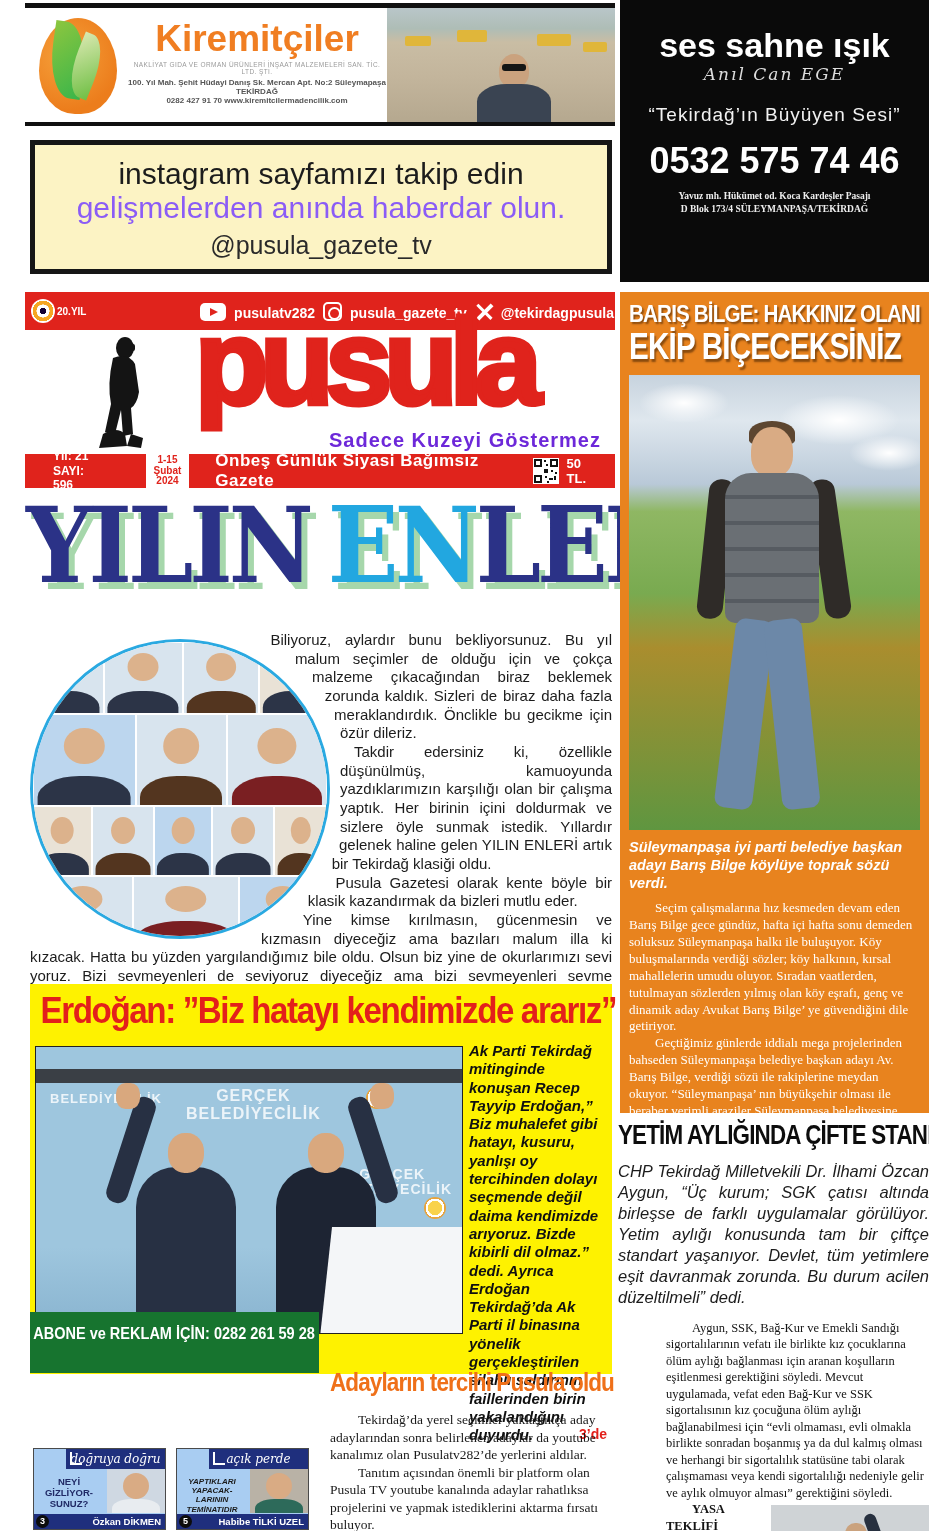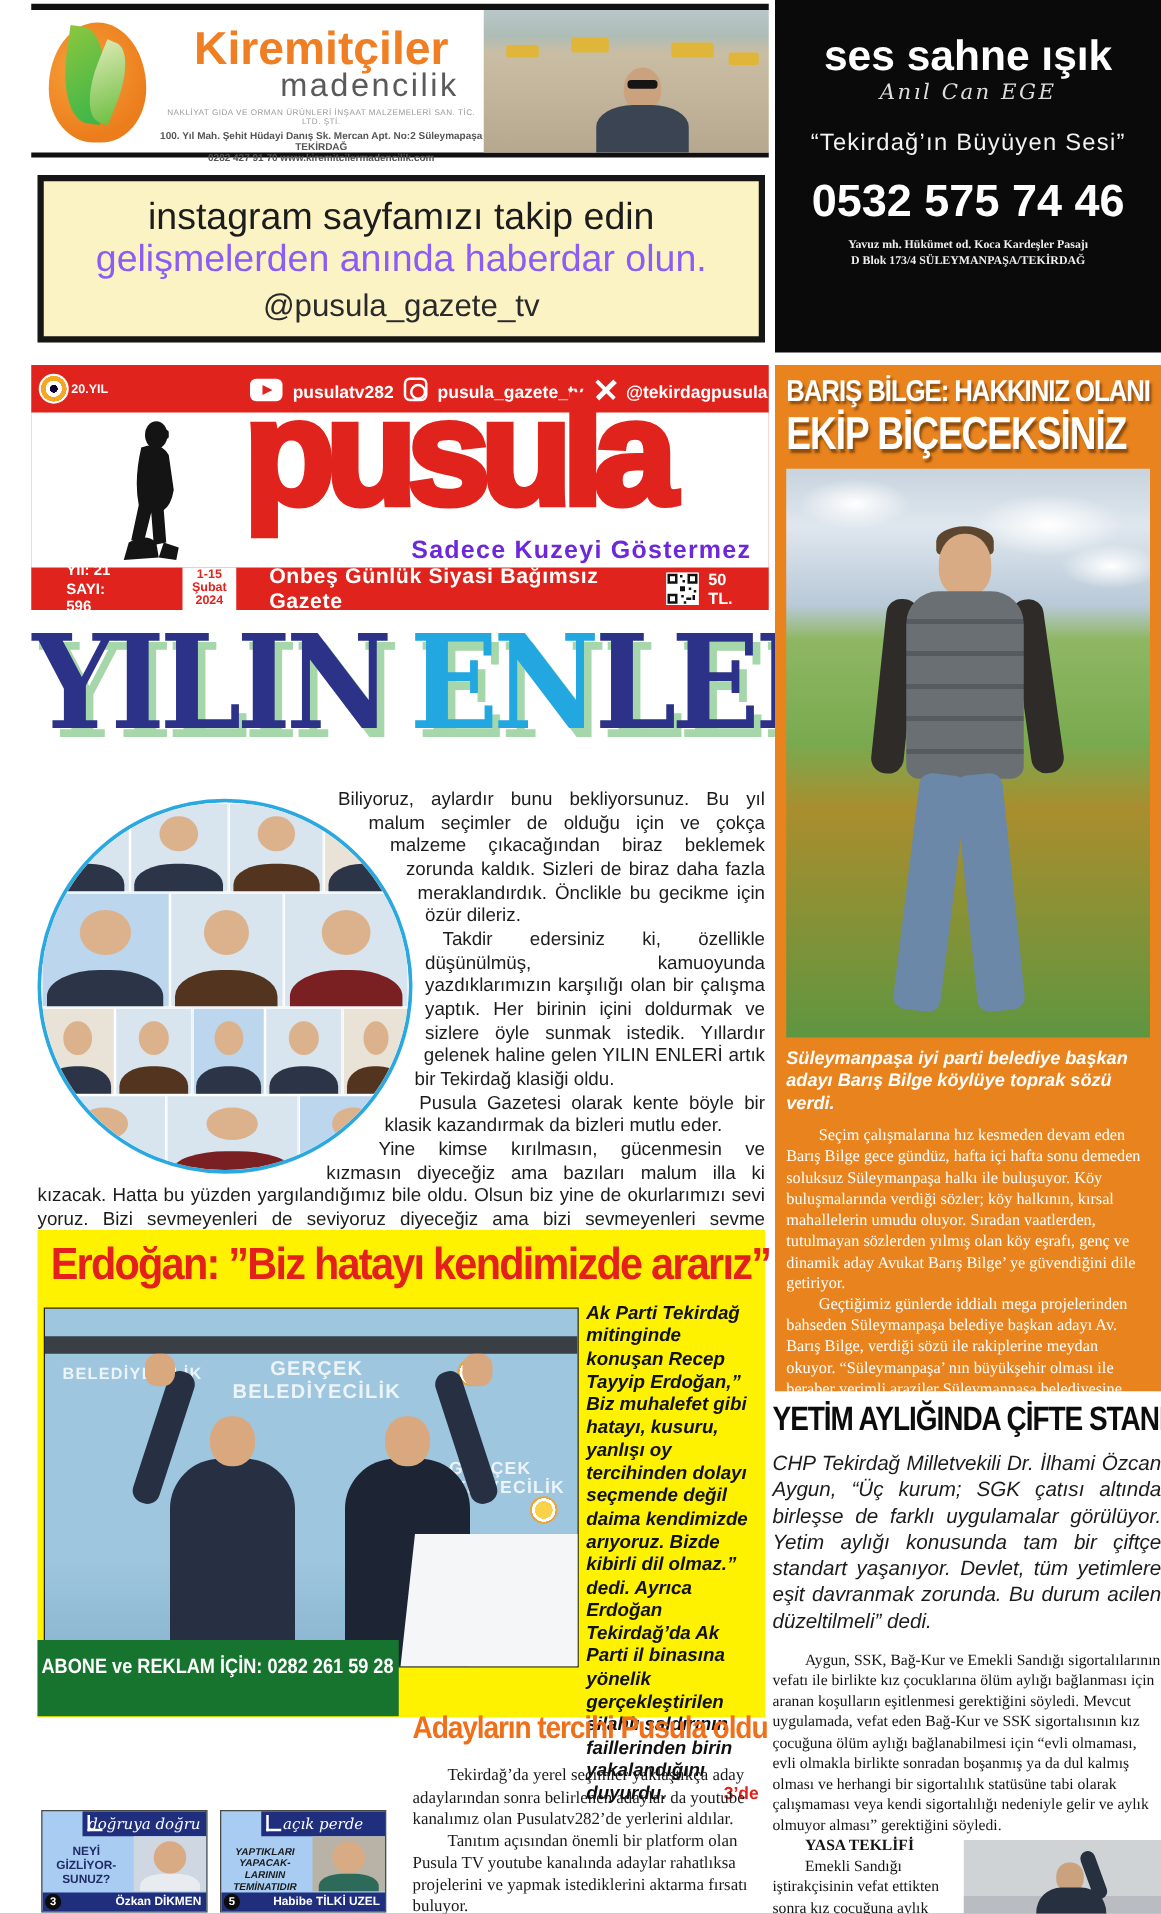--- a/index.html
+++ b/index.html
@@ -193,38 +193,37 @@
   .yetim-head{ font-size:27px; font-weight:bold; color:#0d0d0d; letter-spacing:-1px; white-space:nowrap;
     transform:scaleX(.83); transform-origin:left; }
   .yetim-intro{ font-size:16.5px; font-style:italic; line-height:1.27; margin-top:10px; color:#1c1c1c; text-align:justify;}
   .yetim-body{ font-family:"Liberation Serif", serif; font-size:12.5px; line-height:1.32; margin-top:12px; color:#141414; }
   .yetim-body .ph{ float:right; width:158px; height:112px; margin:4px 0 4px 6px; position:relative; overflow:hidden;
     background:linear-gradient(180deg,#cfd3d6 0 40%, #b9bdc2 40% 62%, #6e4a33 62% 100%); }
   .yetim-body .ph .mp-h{ position:absolute; left:74px; top:18px; width:22px; height:24px; background:#caa27e; border-radius:46%;}
   .yetim-body .ph .mp-t{ position:absolute; left:58px; top:38px; width:56px; height:46px; background:#27303f; border-radius:20px 20px 0 0;}
   .yetim-body .ph .mp-a{ position:absolute; left:98px; top:8px; width:12px; height:40px; background:#27303f; border-radius:6px; transform:rotate(-20deg);}
   .yetim-sub{ font-weight:bold; text-indent:26px; }
-  .yetim-body p{ text-indent:26px; }
+  .yetim-body p{ text-indent:26px;margin-left:48px; }
 
   .clear{ clear:both; }
 </style>
 </head>
 <body>
 
 <div class="page">
 
   <div class="abs kiremit">
     <div class="flame-logo">
       <div class="flame-egg"></div>
         <div class="leaf1"></div>
         <div class="leaf2"></div>
     </div>
     <div class="kiremit-text">
       <div class="kiremit-brand">Kiremitçiler</div>
-      <div class="kiremit-brand2">madencilik</div>
       <div class="kiremit-line1">NAKLİYAT GIDA VE ORMAN ÜRÜNLERİ İNŞAAT MALZEMELERİ SAN. TİC. LTD. ŞTİ.</div>
       <div class="kiremit-line2">100. Yıl Mah. Şehit Hüdayi Danış Sk. Mercan Apt. No:2 Süleymapaşa TEKİRDAĞ</div>
       <div class="kiremit-line3">0282 427 91 70 www.kiremitcilermadencilik.com</div>
     </div>
     <div class="quarry">
       <div class="machine m1"></div>
         <div class="machine m2"></div>
         <div class="machine m3"></div>
         <div class="machine m4"></div>
       <div class="quarry-man">

